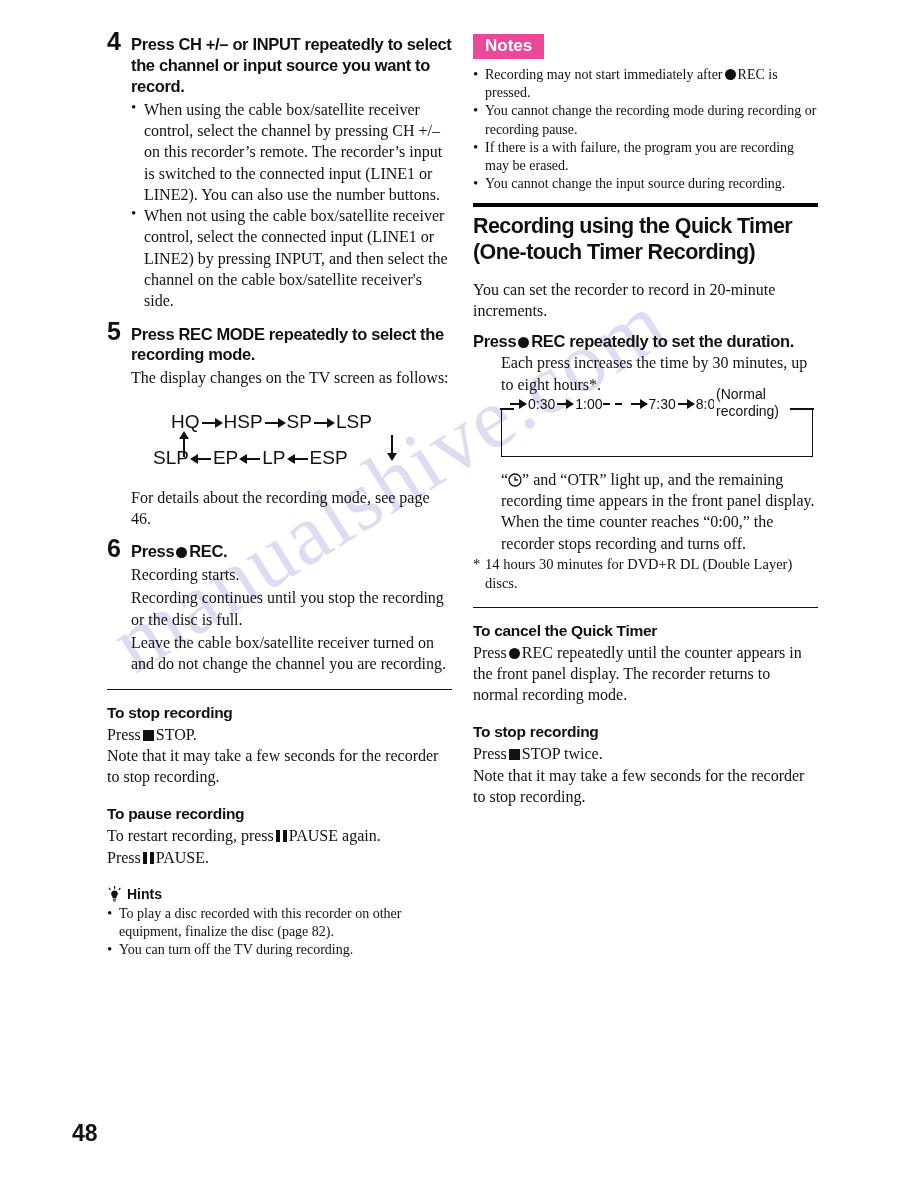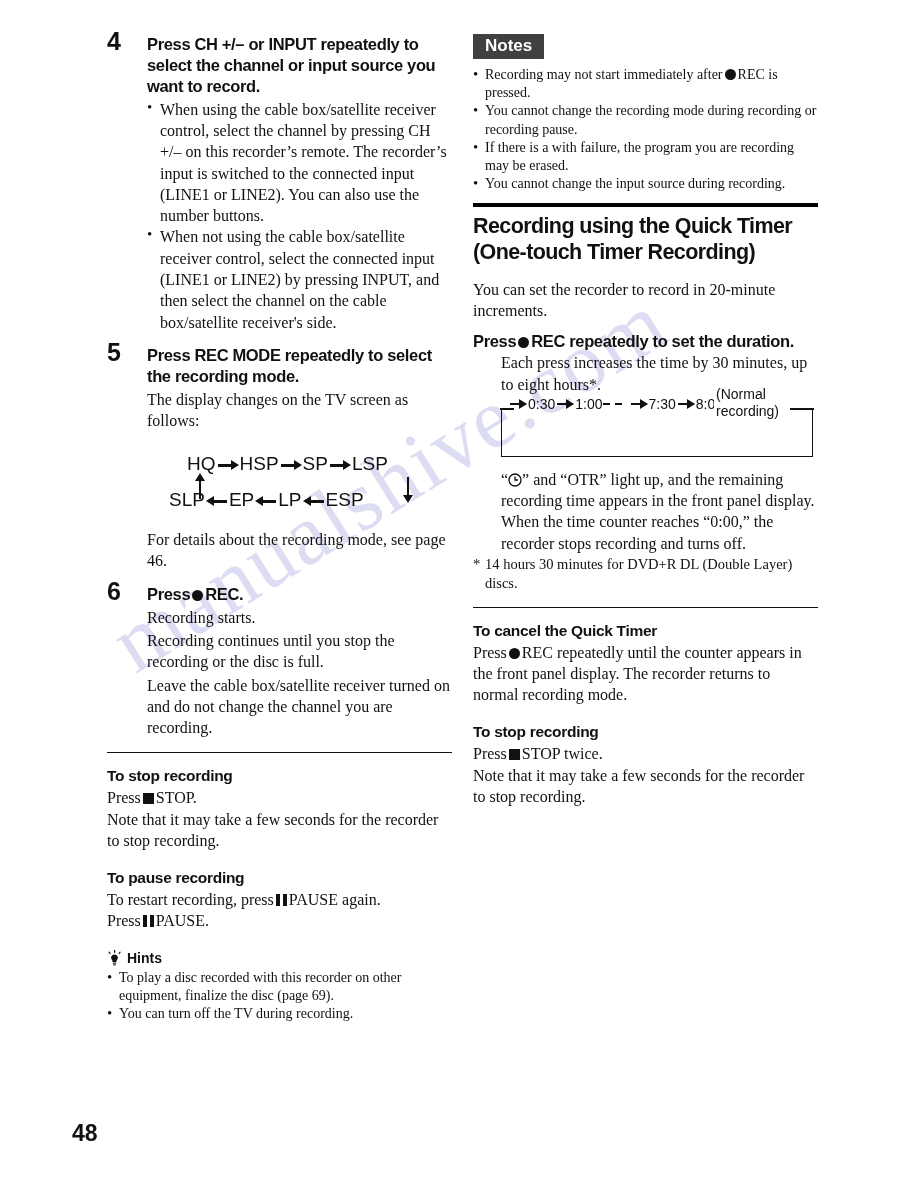--- a/index.html
+++ b/index.html
@@ -63,21 +63,21 @@
     position: absolute;
     left: 0;
     top: -5px;
     font-family: "Liberation Sans", sans-serif;
     font-weight: bold;
     font-size: 25px;
     line-height: 1;
     letter-spacing: -0.5px;
   }
   .step-body {
-    margin-left: 40px;
+    margin-left: 24px;
   }
   .step-head {
     font-family: "Liberation Sans", sans-serif;
     font-weight: bold;
     font-size: 16.5px;
     line-height: 1.27;
     letter-spacing: -0.35px;
   }
   .step-text {
     font-family: Liberation Serif, serif;
@@ -219,21 +219,21 @@
     display: flex;
     align-items: center;
     gap: 5px;
     margin-bottom: 1px;
   }
   .bulb-icon { display: inline-block; width: 15px; height: 17px; }
 
   
   .notes-tag {
     display: inline-block;
-    background: #404040;
+    background: #ec4899;
     color: #fff;
     font-family: "Liberation Sans", sans-serif;
     font-weight: bold;
     font-size: 17px;
     padding: 2px 12px 3px 12px;
     letter-spacing: 0px;
     margin-bottom: 5px;
   }
 
   
@@ -453,21 +453,21 @@
             <rect x="5.9" y="12.6" width="3.2" height="1.1" fill="#111"></rect>
             <rect x="6.3" y="14.3" width="2.4" height="1.1" fill="#111"></rect>
             <rect x="7.0" y="0" width="1.2" height="2.8" fill="#111"></rect>
             <rect x="2.0" y="1.5" width="1.2" height="2.6" fill="#111" transform="rotate(-35 2.6 2.8)"></rect>
             <rect x="12.0" y="1.5" width="1.2" height="2.6" fill="#111" transform="rotate(35 12.6 2.8)"></rect>
           </svg>
         </span>
         <span>Hints</span>
       </div>
       <ul class="bullets small">
-        <li>To play a disc recorded with this recorder on other equipment, finalize the disc (page 69).</li>
+        <li>To play a disc recorded with this recorder on other equipment, finalize the disc (page 82).</li>
         <li>You can turn off the TV during recording.</li>
       </ul>
     </div>
 
   </div>
 
   <div class="col" id="col-right">
 
     <div>
       <div class="notes-tag">Notes</div>

